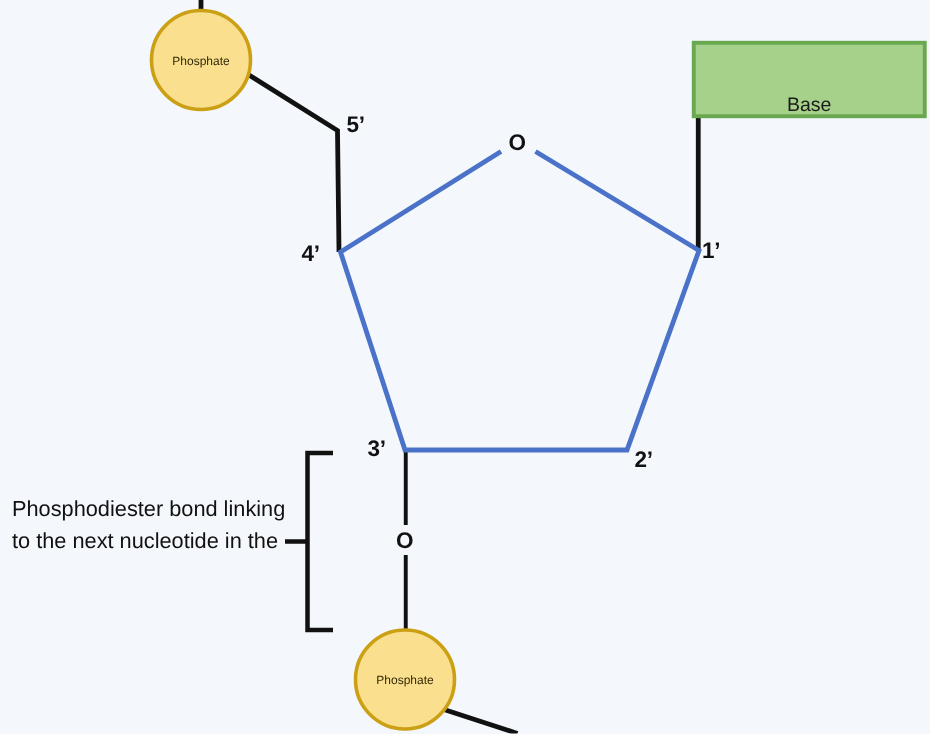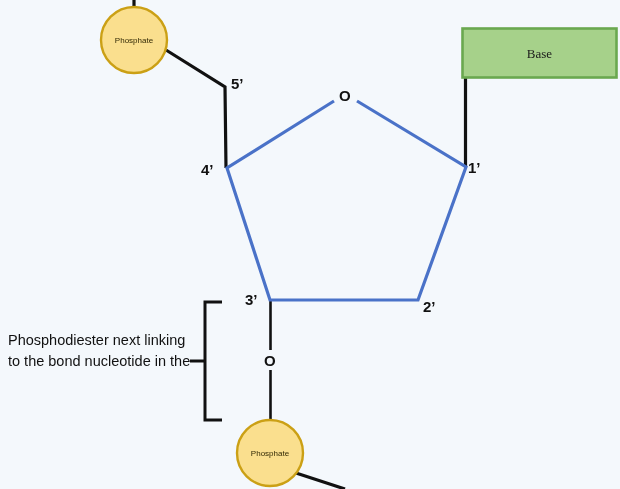--- a/index.html
+++ b/index.html
@@ -49,21 +49,22 @@
     text-align: center;
     white-space: nowrap;
     font-family: "Liberation Sans", sans-serif;
   }
   .box-label {
     position: absolute;
     font-size: 13px;
     color: #1a1a1a;
     text-align: center;
     white-space: nowrap;
-    font-family: Liberation Serif, serif;
+    font-family: Liberation Sans, sans-serif;
+    margin-top: 16px;
   }
   #annotation-text {
     position: absolute;
     left: 8px;
     top: 330px;
     width: 186px;
     font-size: 14.5px;
     color: #111111;
     line-height: 21px;
     font-family: "Liberation Sans", sans-serif;
@@ -115,17 +116,17 @@
 
   <div class="lbl carbon-label" style="left:201px; top:162px;">4’</div>
 
   <div class="lbl carbon-label" style="left:468px; top:160px;">1’</div>
 
   <div class="lbl carbon-label" style="left:423px; top:299px;">2’</div>
 
   <div class="lbl carbon-label" style="left:245px; top:292px;">3’</div>
 
   <div id="annotation-text">
-    <div>Phosphodiester next linking</div>
-    <div>to the bond nucleotide in the</div>
+    <div>Phosphodiester bond linking</div>
+    <div>to the next nucleotide in the</div>
   </div>
 
 </div>
 
 </body></html>

